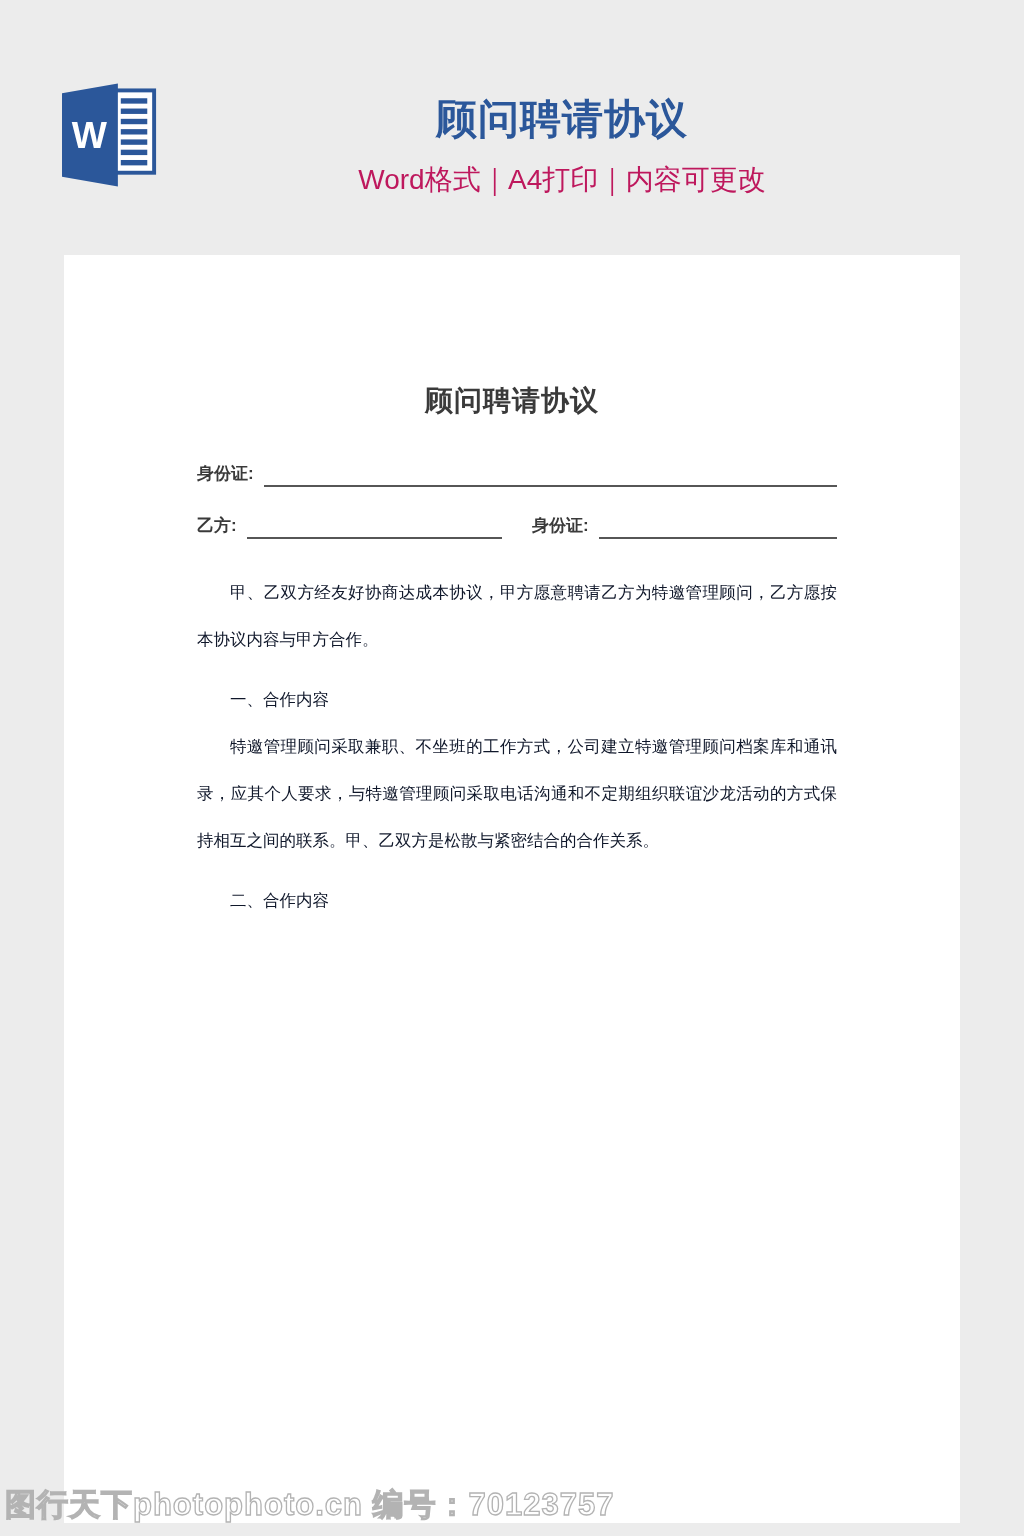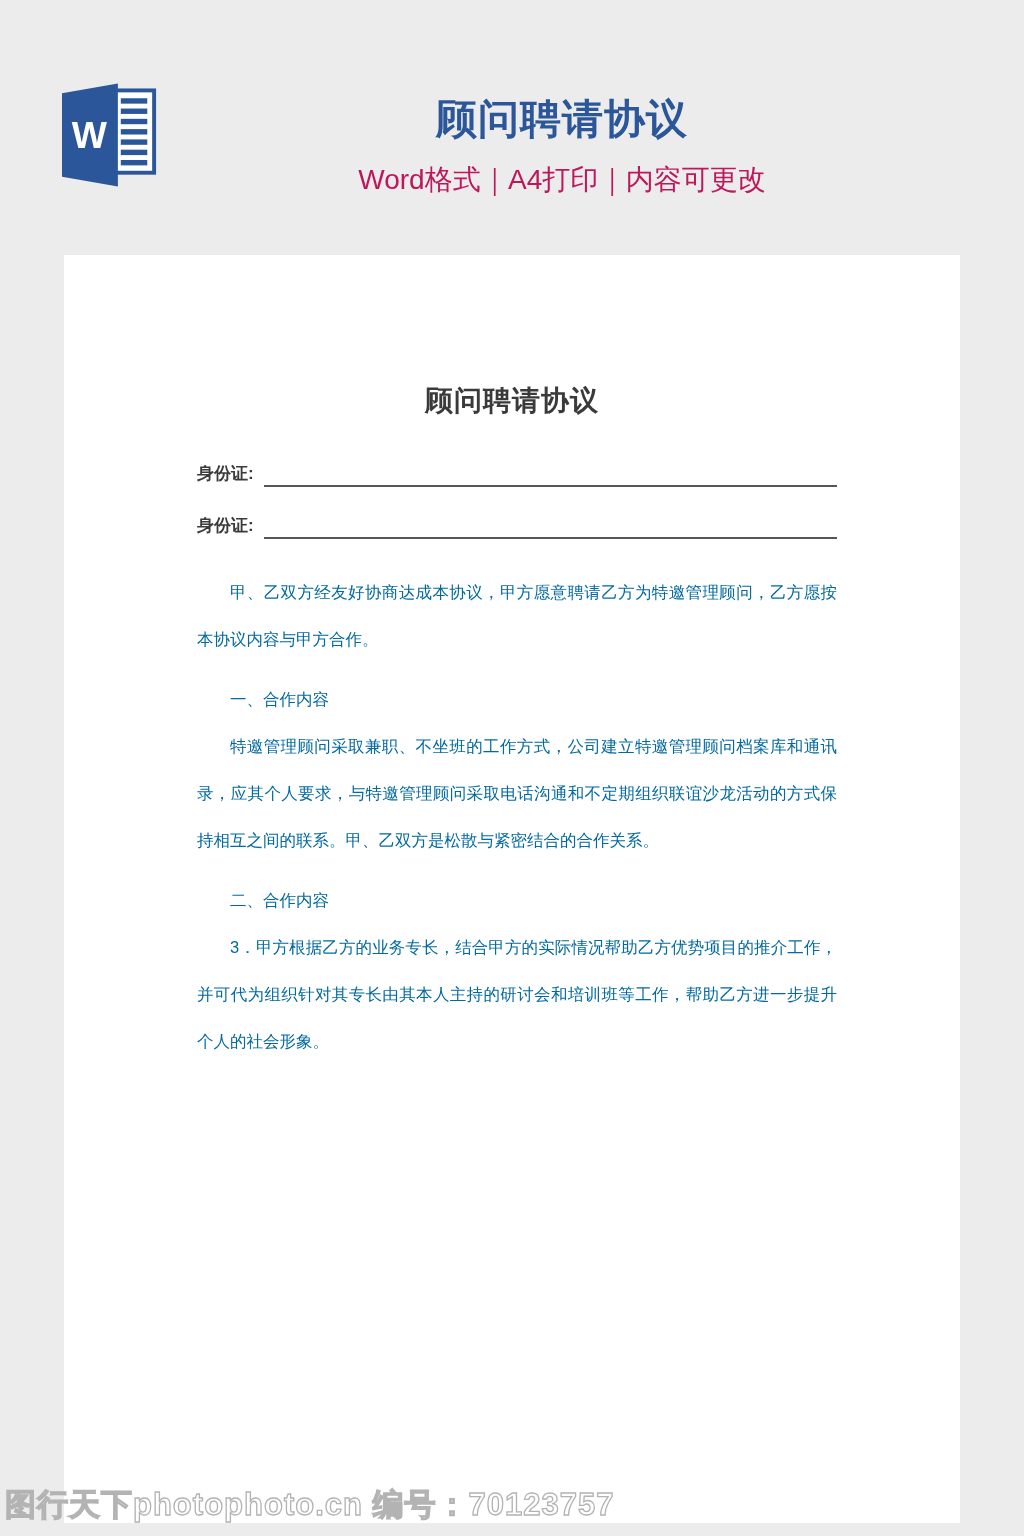--- a/index.html
+++ b/index.html
@@ -75,21 +75,21 @@
   .field-line {
     flex: 1;
     margin-left: 10px;
     height: 24px;
     border-bottom: 2px solid #565656;
   }
 
   .content {
     margin: 30px 123px 0 133px;
     font-size: 16.5px;
-    color: #0369a1;
+    color: #0f172a;
     text-align: justify;
   }
   .para {
     line-height: 47px;
     text-indent: 2em;
   }
   .para.heading { margin-top: 13px; }
 
   
   .watermark {
@@ -135,28 +135,31 @@
 
   <div class="fields">
     <div class="field-row">
       <div class="field">
         <span class="field-label">身份证:</span>
         <span class="field-line"></span>
       </div>
     </div>
     <div class="field-row">
       <div class="field">
+        <span class="field-label">乙方:</span>
+        <span class="field-line"></span>
+      </div>
+      <div class="field">
         <span class="field-label">身份证:</span>
         <span class="field-line"></span>
       </div>
     </div>
   </div>
 
   <div class="content">
     <p class="para">甲、乙双方经友好协商达成本协议，甲方愿意聘请乙方为特邀管理顾问，乙方愿按本协议内容与甲方合作。</p>
     <p class="para heading">一、合作内容</p>
     <p class="para">特邀管理顾问采取兼职、不坐班的工作方式，公司建立特邀管理顾问档案库和通讯录，应其个人要求，与特邀管理顾问采取电话沟通和不定期组织联谊沙龙活动的方式保持相互之间的联系。甲、乙双方是松散与紧密结合的合作关系。</p>
     <p class="para heading">二、合作内容</p>
-    <p class="para">3．甲方根据乙方的业务专长，结合甲方的实际情况帮助乙方优势项目的推介工作，并可代为组织针对其专长由其本人主持的研讨会和培训班等工作，帮助乙方进一步提升个人的社会形象。</p>
   </div>
 </div>
 
 <div class="watermark">图行天下photophoto.cn 编号：70123757</div>
 
 </body></html>

